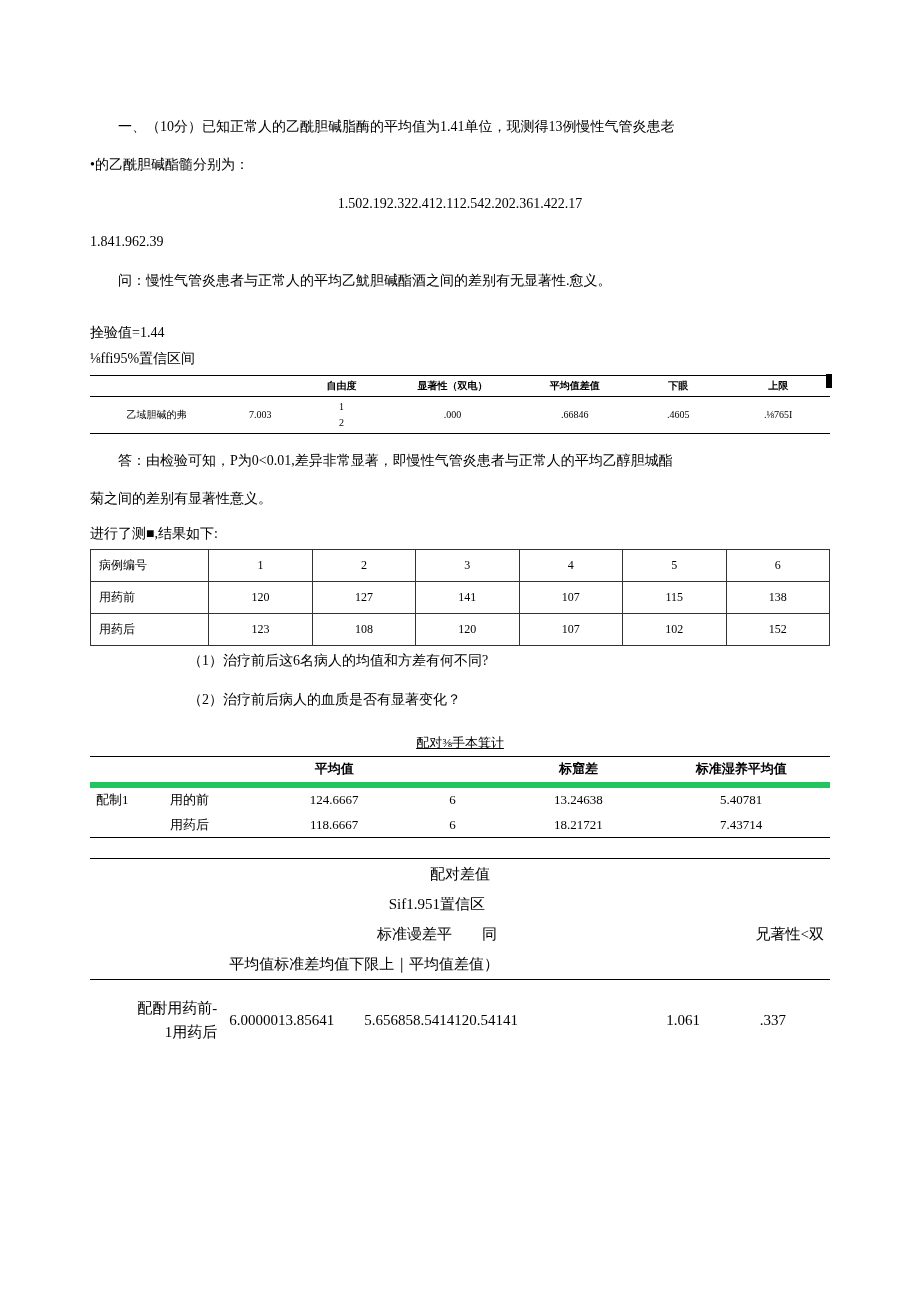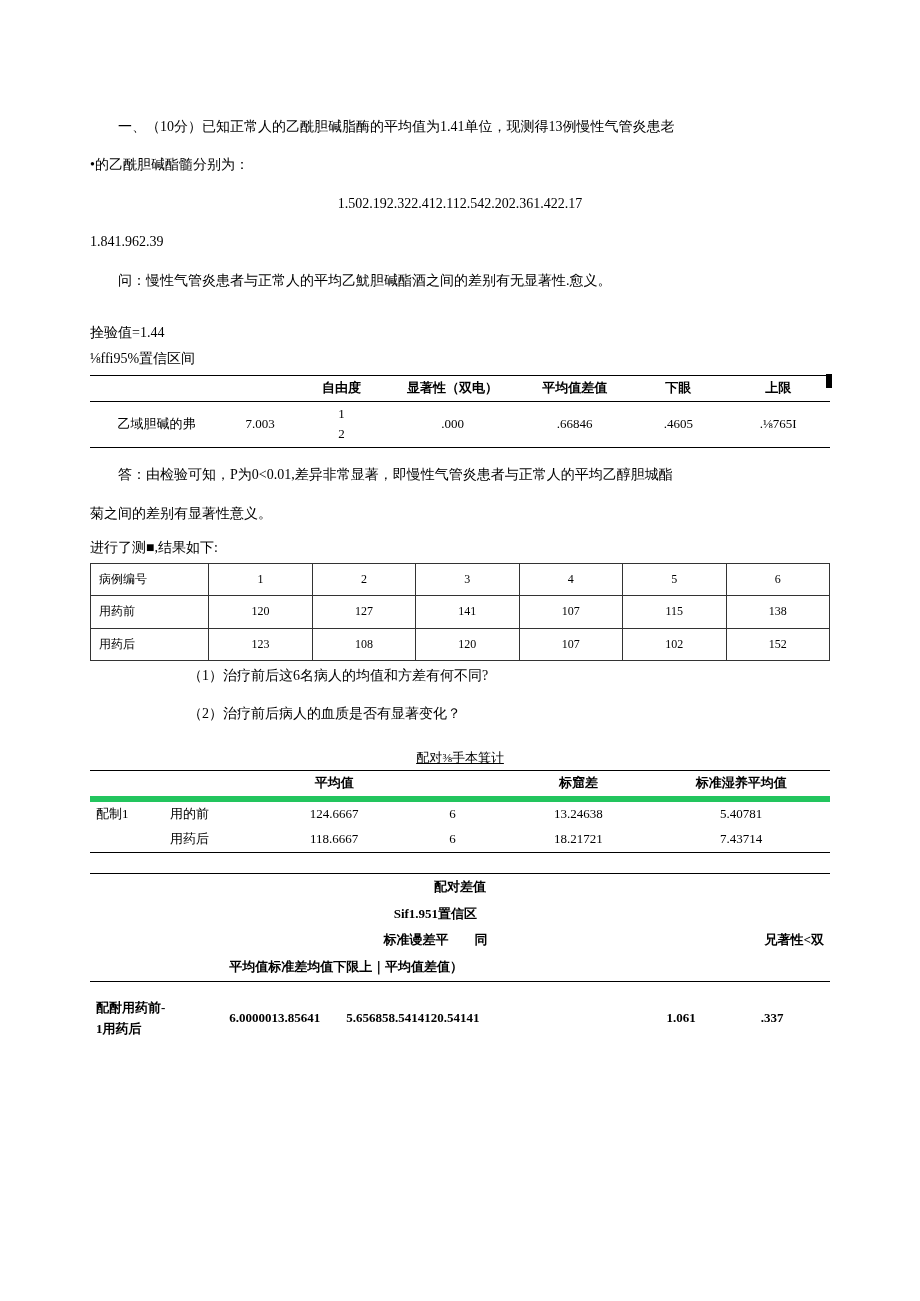--- a/index.html
+++ b/index.html
@@ -33,21 +33,21 @@
   }
   .small-gap {
     margin-top: 4px;
     margin-bottom: 4px;
   }
   
   .tbl1 {
     width: 100%;
     border-collapse: collapse;
     margin: 4px 0 16px 0;
-    font-size: 13px;
+    font-size: 10px;
   }
   .tbl1 th, .tbl1 td {
     padding: 2px 6px;
     text-align: center;
   }
   .tbl1 thead tr {
     border-top: 1px solid #000;
     border-bottom: 1px solid #000;
   }
   .tbl1 tbody tr:last-child {
@@ -97,30 +97,29 @@
     text-align: center;
     margin-top: 44px;
   }
   .tbl3 .lh { text-align: left; }
   .tbl3 tbody tr:last-child { border-bottom: 1px solid #000; }
   
   .tbl4 {
     width: 100%;
     border-collapse: collapse;
     margin: 4px 0 16px 0;
-    font-size: 13px;
-    font-weight: bold;
+    font-size: 15px;
   }
   .tbl4 .top-rule { border-top: 1px solid #000; }
   .tbl4 .bot-rule { border-bottom: 1px solid #000; }
   .tbl4 th, .tbl4 td {
     padding: 3px 6px;
     text-align: center;
   }
-  .tbl4 .lh { text-align: left; margin-top: 37px; }
+  .tbl4 .lh { text-align: right; margin-top: 37px; }
   .q-sub {
     text-indent: 7em;
     margin: 4px 0 20px 0;
   }
 </style>
 </head>
 <body>
 
 <div class="page">
 

